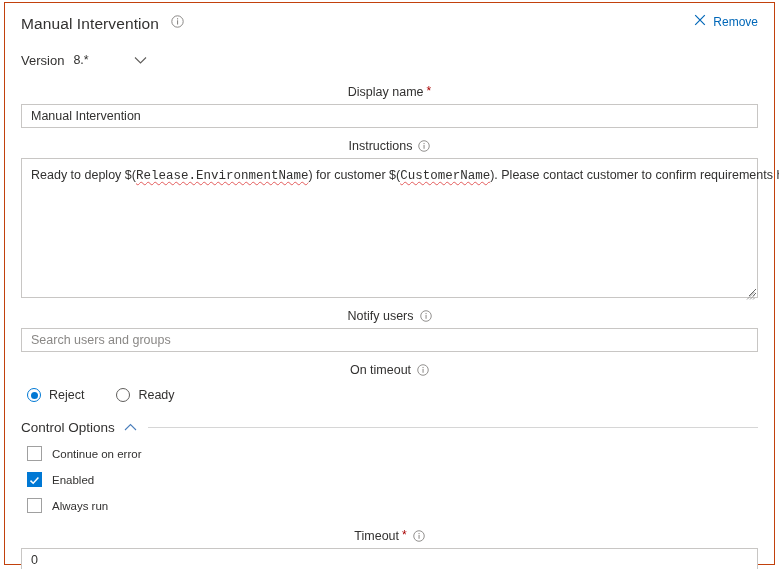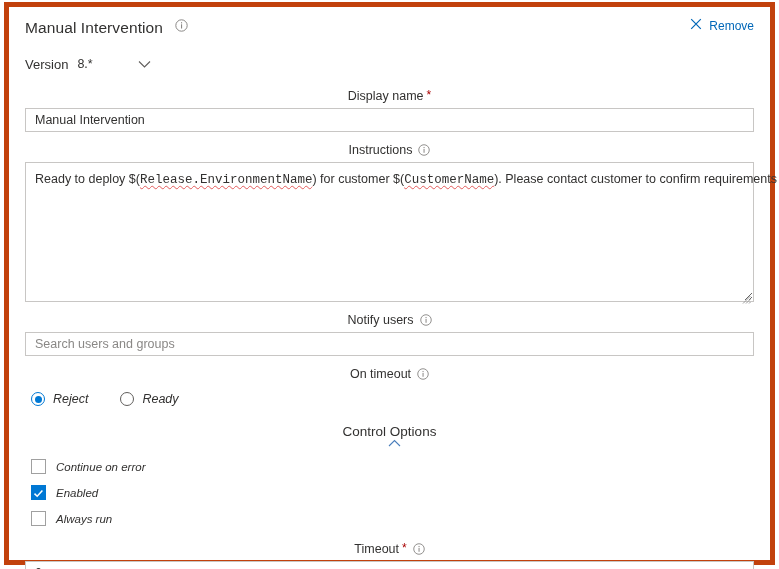--- a/index.html
+++ b/index.html
@@ -19,21 +19,21 @@
     background: #ffffff;
     overflow: hidden;
   }
   .panel {
     position: absolute;
     left: 4px;
     top: 2px;
     width: 771px;
     height: 563px;
     box-sizing: border-box;
-    border: 5px solid #c2410c;
+    border: 1px solid #c2410c;
     background: #ffffff;
     padding: 0 16px;
   }
 
   
   .hdr {
     position: relative;
     padding-top: 11px;
     height: 28px;
   }
@@ -202,21 +202,20 @@
     border-radius: 50%;
     background: #0078d4;
   }
   .rd-label { font-size: 12.5px; color: #323130; }
 
   
   .section-hdr {
     display: flex;
     align-items: center;
     margin-top: 0;
-    flex-direction: column;
   }
   .section-title {
     font-size: 13.5px;
     color: #323130;
     white-space: nowrap;
   }
   .section-caret {
     margin-left: 9px;
     display: inline-flex;
     align-items: center;
@@ -245,21 +244,21 @@
     margin-right: 10px;
     position: relative;
     flex: none;
   }
   .cb.on {
     background: #0078d4;
     border-color: #0078d4;
   }
   .cb-label { font-size: 11.5px; color: #323130; }
 
-  .pad-l { padding-left: 6px; font-style: italic; }
+  .pad-l { padding-left: 6px; }
 </style>
 </head>
 <body>
 
 <div class="screen">
   <div class="panel">
 
     <div class="hdr">
       <span class="hdr-title">Manual Intervention</span>
       <span class="info-icon">

